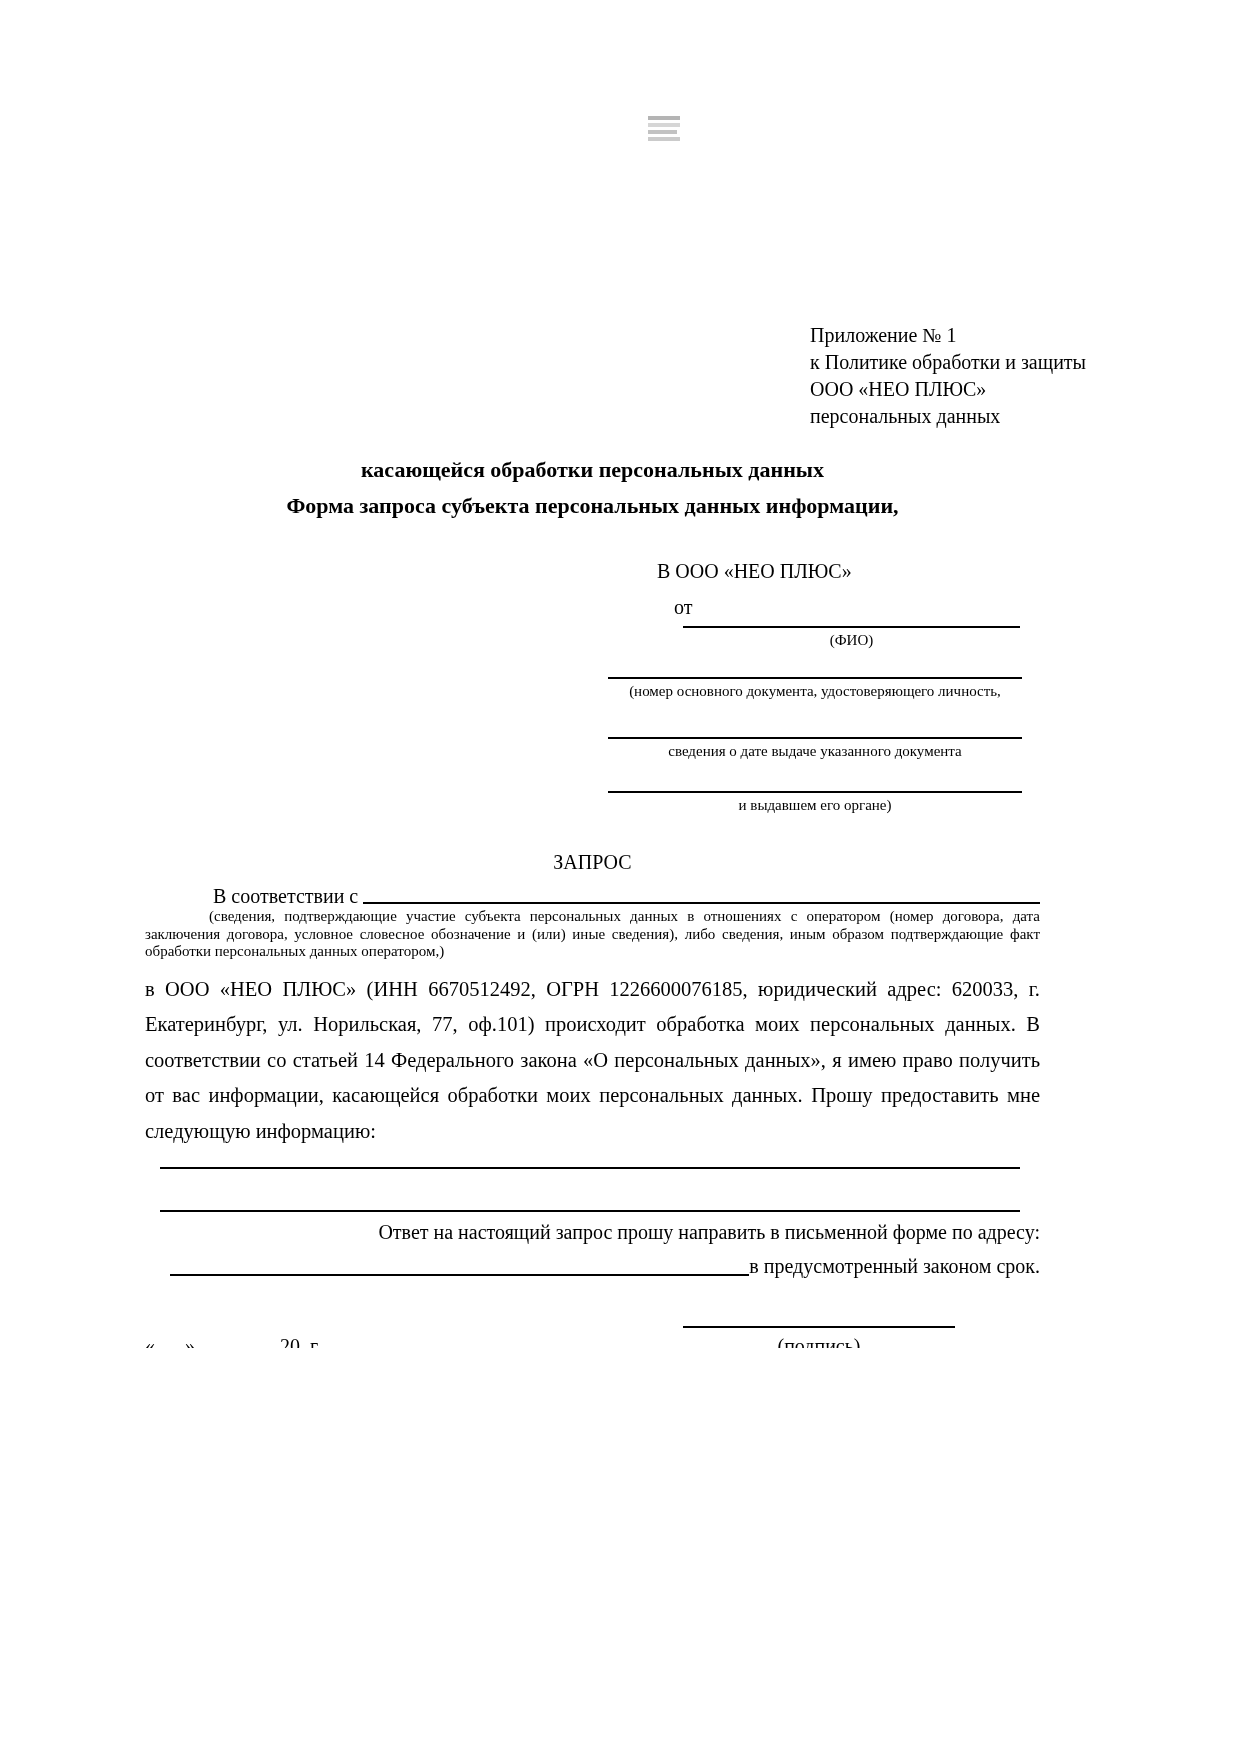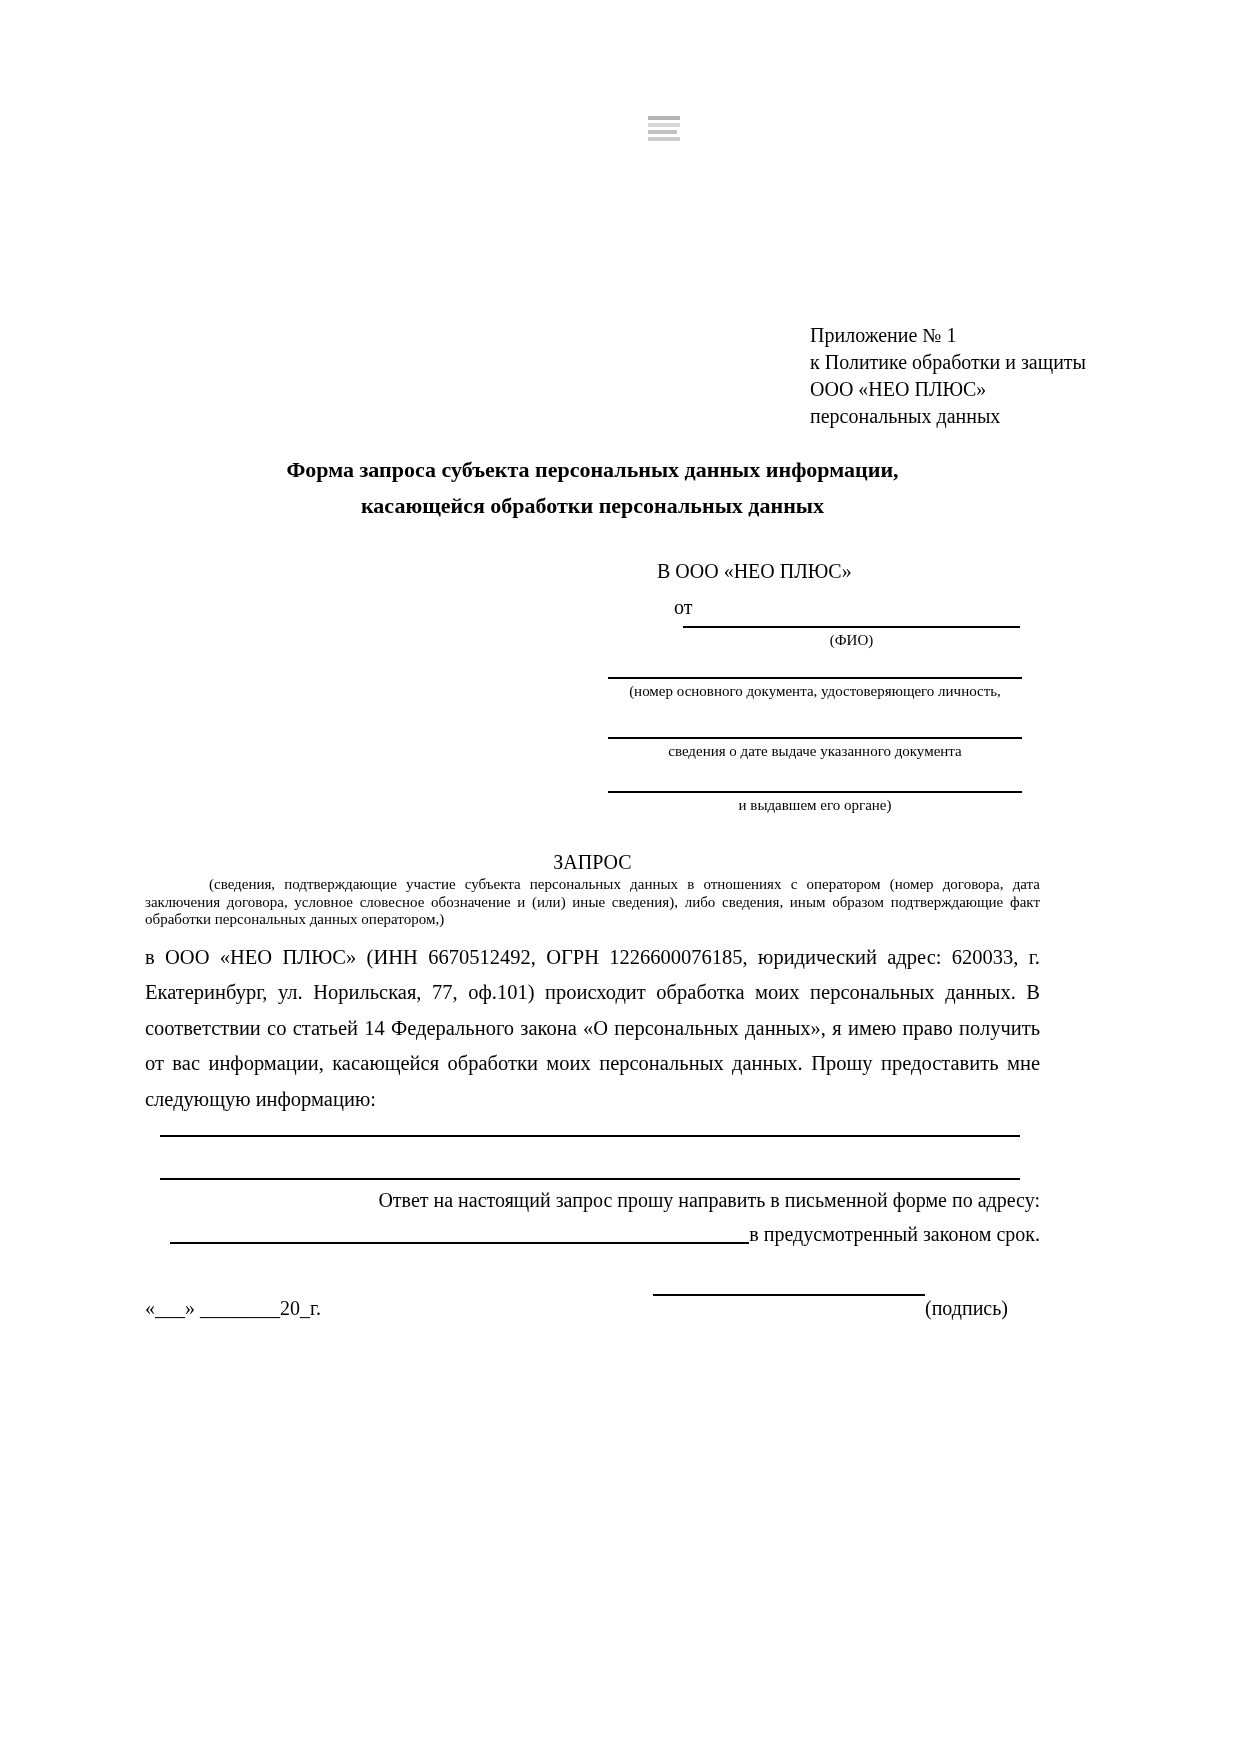--- a/index.html
+++ b/index.html
@@ -114,21 +114,21 @@
 
   .sig-row {
     margin-top: 46px;
     display: flex;
     justify-content: space-between;
     align-items: flex-end;
     font-size: 20px;
     line-height: 28px;
     gap: 48px;
   }
-  .sig-right { display: flex; align-items: flex-start; margin-right: 32px; }
+  .sig-right { display: flex; align-items: center; margin-right: 85px; flex-direction: column; }
   .sig-line { width: 272px; border-bottom: 2px solid #000; height: 0; margin-bottom: 4px; }
 </style>
 </head>
 <body>
 
 <div class="page">
 
   <div class="thumb-icon">
     <i class="s1"></i>
       <i class="s2"></i>
@@ -137,22 +137,22 @@
   </div>
 
   <div class="header-right">
     <div>Приложение № 1</div>
     <div>к Политике обработки и защиты</div>
     <div>ООО «НЕО ПЛЮС»</div>
     <div>персональных данных</div>
   </div>
 
   <div class="form-title">
+    <div>касающейся обработки персональных данных</div>
     <div>Форма запроса субъекта персональных данных информации,</div>
-    <div>касающейся обработки персональных данных</div>
   </div>
 
   <div class="addressee">
     <div class="addr-to">В ООО «НЕО ПЛЮС»</div>
     <div class="addr-from">от</div>
 
     <div class="rule f1-line"></div>
     <div class="cap f1-cap">(ФИО)</div>
 
     <div class="rule f2-line"></div>
@@ -160,20 +160,24 @@
 
     <div class="rule f3-line"></div>
     <div class="cap">сведения о дате выдаче указанного документа</div>
 
     <div class="rule f4-line"></div>
     <div class="cap">и выдавшем его органе)</div>
   </div>
 
   <div class="req-heading">ЗАПРОС</div>
 
+  <div class="col intro">
+    <span class="prefix">В соответствии с </span>
+    <div class="fill"></div>
+  </div>
 
   <div class="col footnote">(сведения, подтверждающие участие субъекта персональных данных в отношениях с оператором (номер договора, дата заключения договора, условное словесное обозначение и (или) иные сведения), либо сведения, иным образом подтверждающие факт обработки персональных данных оператором,)</div>
 
   <div class="col body-par">в ООО «НЕО ПЛЮС» (ИНН 6670512492, ОГРН 1226600076185, юридический адрес: 620033, г. Екатеринбург, ул. Норильская, 77, оф.101) происходит обработка моих персональных данных. В соответствии со статьей 14 Федерального закона «О персональных данных», я имею право получить от вас информации, касающейся обработки моих персональных данных. Прошу предоставить мне следующую информацию:</div>
 
   <div class="rule blank-line blank-1"></div>
   <div class="rule blank-line blank-2"></div>
 
   <div class="col reply-1">Ответ на настоящий запрос прошу направить в письменной форме по адресу:</div>
 

